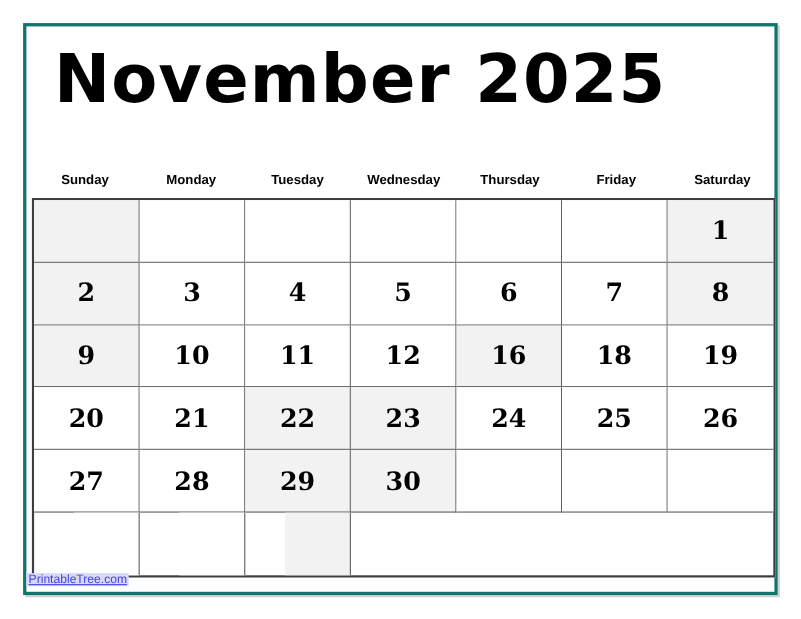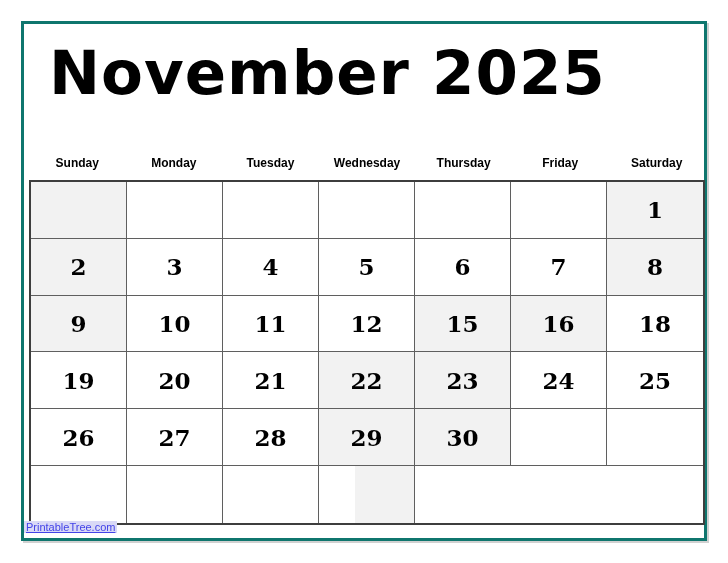--- a/index.html
+++ b/index.html
@@ -122,23 +122,20 @@
       <div class="day-cell">
         <span class="day-number">10</span>
       </div>
       <div class="day-cell">
         <span class="day-number">11</span>
       </div>
       <div class="day-cell">
         <span class="day-number">12</span>
       </div>
       <div class="day-cell weekend">
-        <span class="day-number">15</span>
-      </div>
-      <div class="day-cell weekend">
         <span class="day-number">16</span>
       </div>
       <div class="day-cell">
         <span class="day-number">18</span>
       </div>
       <div class="day-cell">
         <span class="day-number">19</span>
       </div>
       <div class="day-cell">
         <span class="day-number">20</span>

